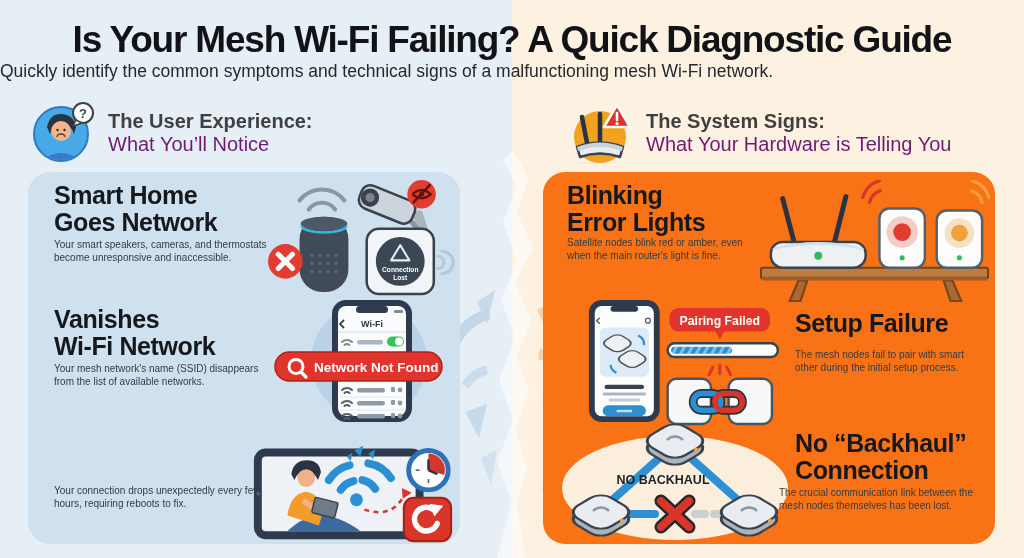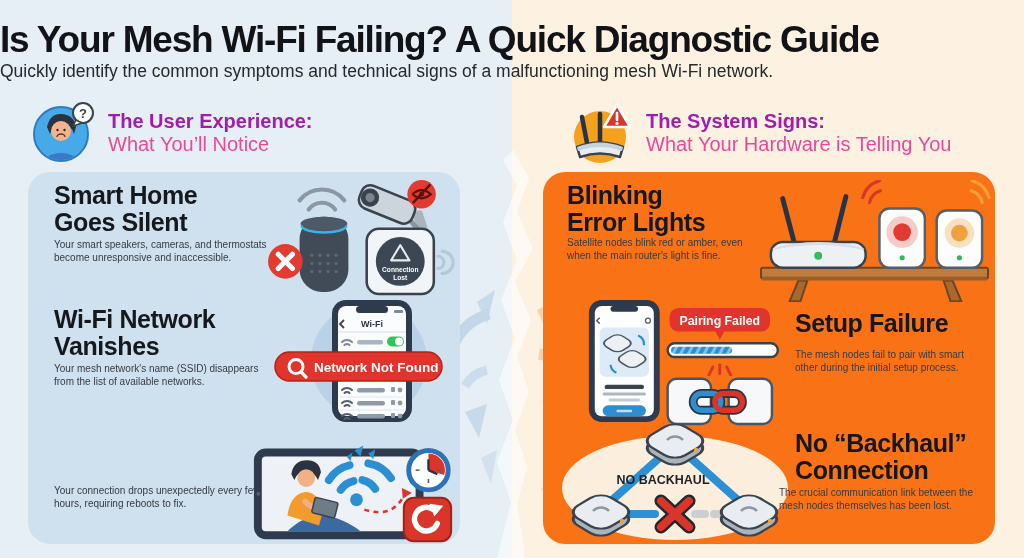--- a/index.html
+++ b/index.html
@@ -3,32 +3,32 @@
 <meta charset="utf-8">
 <style>
   *{margin:0;padding:0;box-sizing:border-box}
   html,body{width:1024px;height:558px;overflow:hidden}
   body{font-family:"Liberation Sans","DejaVu Sans",sans-serif;background:#fff}
   .canvas{position:relative;width:1024px;height:558px;overflow:hidden}
   .bg-left{position:absolute;left:0;top:0;width:512px;height:558px;background:#e6eef6}
   .bg-right{position:absolute;left:512px;top:0;width:512px;height:558px;background:#fdf1e2}
   .fracture{position:absolute;left:425px;top:150px;width:180px;height:408px}
 
-  .title{position:absolute;left:0;top:19px;width:100%;text-align:left;
+  .title{position:absolute;left:0;top:19px;width:100%;text-align:center;
          font-size:37px;font-weight:bold;letter-spacing:-1.2px;color:#121317}
   .subtitle{position:absolute;left:0;top:61px;width:100%;text-align:left;
          font-size:17.5px;color:#26282c}
 
   .sec{position:absolute;top:101px;display:flex;gap:12px;align-items:center}
   .sec-left{left:32px}
   .sec-right{left:570px}
   .sec-icon{width:64px;height:64px;flex:0 0 auto}
   .sec-text span{display:block;font-size:20px;line-height:1.15}
-  .sec-text .b{font-weight:bold;color:#a21caf}
-  .sec-text .r{color:#ec4899}
+  .sec-text .b{font-weight:bold;color:#404040}
+  .sec-text .r{color:#701a75}
 
   .card{position:absolute;top:172px;height:372px;border-radius:22px}
   .card-left{left:28px;width:432px;background:#cfe0ee}
   .card-right{left:543px;width:452px;background:#f97316}
 
   .sym-title{position:absolute;font-weight:bold;font-size:25px;line-height:1.06;
              color:#15181c;letter-spacing:-0.4px}
   .sym-title span{display:block}
   .sym-body{position:absolute;font-size:10px;line-height:1.33;color:#363b42}
   .illu{position:absolute}
@@ -97,21 +97,21 @@
     <div class="sec-text">
       <span class="b">The System Signs:</span>
       <span class="r">What Your Hardware is Telling You</span>
     </div>
   </div>
 
   <section class="card card-left">
 
     <h2 class="sym-title" style="left:26px;top:10px">
       <span>Smart Home</span>
-        <span>Goes Silent</span>
+        <span>Goes Network</span>
     </h2>
     <p class="sym-body" style="left:26px;top:66px;width:230px">Your smart speakers, cameras, and thermostats become unresponsive and inaccessible.</p>
 
     <svg class="illu" style="left:222px;top:6px;width:210px;height:120px" viewBox="0 0 205 118">
       <g stroke="#8b97a3" stroke-width="4" fill="none" stroke-linecap="round">
         <path d="M48,22 a28,28 0 0 1 44,0"></path>
         <path d="M57,31 a16,16 0 0 1 26,0"></path>
       </g>
       <g>
         <rect x="48" y="38" width="48" height="74" rx="22" fill="#414b57"></rect>
@@ -158,22 +158,22 @@
         <text x="33" y="42" text-anchor="middle" font-size="6.5" font-weight="bold" fill="#fff">Connection</text>
         <text x="33" y="50" text-anchor="middle" font-size="6.5" font-weight="bold" fill="#fff">Lost</text>
       </g>
       <g opacity="0.4" stroke="#8fa5b8" stroke-width="3" fill="none" stroke-linecap="round">
         <path d="M188,72 a11,11 0 0 1 0,22"></path>
         <path d="M184,77 a6,6 0 0 1 0,12"></path>
       </g>
     </svg>
 
     <h2 class="sym-title" style="left:26px;top:134px">
-      <span>Wi-Fi Network</span>
-        <span>Vanishes</span>
+      <span>Vanishes</span>
+        <span>Wi-Fi Network</span>
     </h2>
     <p class="sym-body" style="left:26px;top:190px;width:225px">Your mesh network's name (SSID) disappears from the list of available networks.</p>
 
     <svg class="illu" style="left:245px;top:126px;width:172px;height:126px" viewBox="0 0 170 126">
       <circle cx="95" cy="63" r="58" fill="#b9d2e8"></circle>
       <g>
         <rect x="58" y="2" width="80" height="122" rx="14" fill="#2e3a4d"></rect>
         <rect x="64" y="8" width="68" height="110" rx="8" fill="#fbfcfd"></rect>
         <rect x="82" y="8" width="32" height="7" rx="3.5" fill="#2e3a4d"></rect>
         <path d="M70,22 l-4,4 4,4" stroke="#39424d" stroke-width="1.8" fill="none"></path>

